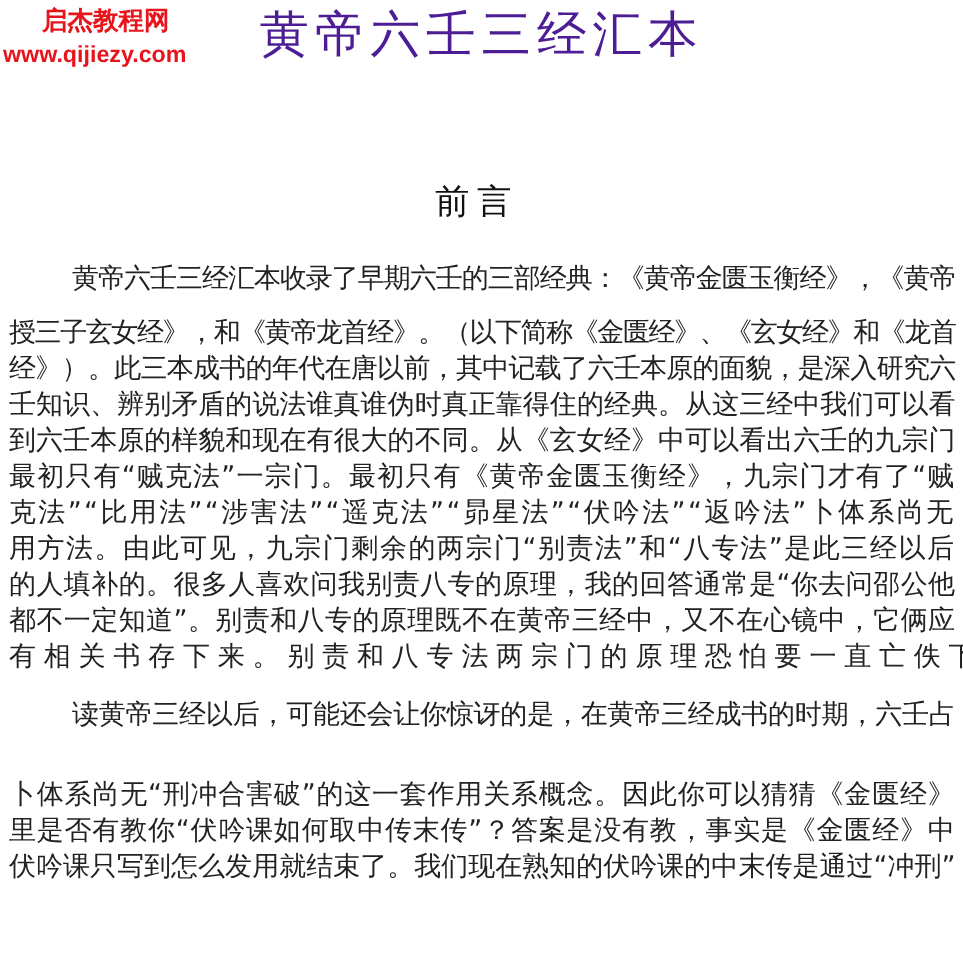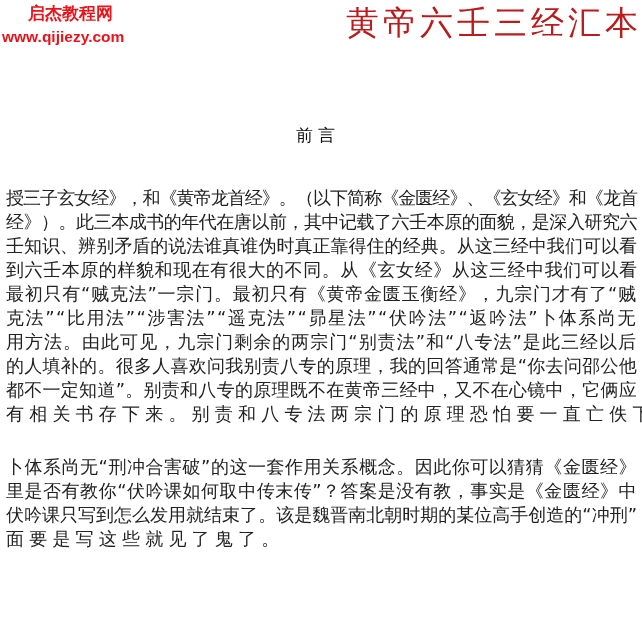--- a/index.html
+++ b/index.html
@@ -41,37 +41,37 @@
     font-size: 15.5px;
     line-height: 20px;
     white-space: nowrap;
     text-align: right;
   }
   .doc-title {
     position: absolute;
     left: 0;
     width: 642px;
     top: 2px;
-    text-align: right;
+    text-align: center;
     font-family: "DejaVu Serif", serif;
     font-size: 33px;
     line-height: 42px;
     letter-spacing: 4px;
     padding-left: 0;
-    color: #b91c1c;
+    color: #4c1d95;
     white-space: nowrap;
   }
   .section-title {
     position: absolute;
     left: 0;
     width: 636px;
     top: 119px;
     text-align: center;
     font-family: "DejaVu Sans", sans-serif;
-    font-size: 17px;
+    font-size: 23px;
     line-height: 32px;
     letter-spacing: 5px;
     color: #111;
   }
   .body-text {
     position: absolute;
     left: 6px;
     width: 631px;
     top: 174px;
     font-family: "DejaVu Sans", sans-serif;
@@ -111,30 +111,31 @@
   <div class="wm-name">启杰教程网</div>
   <div class="wm-url">www.qijiezy.com</div>
 </div>
 
 <h1 class="doc-title" style="margin:0;font-weight:normal;">黄帝六壬三经汇本</h1>
 
 <h2 class="section-title" style="margin:0;font-weight:normal;">前言</h2>
 
 <div class="body-text">
   <div class="para" style="text-indent:0">
+    <span class="line indent" style="letter-spacing: -0.676471px; display: block;">黄帝六壬三经汇本收录了早期六壬的三部经典：《黄帝金匮玉衡经》，《黄帝</span>
     <span class="line" style="letter-spacing: -0.945946px; display: block; margin-top: 12px;">授三子玄女经》，和《黄帝龙首经》。（以下简称《金匮经》、《玄女经》和《龙首</span>
     <span class="line" style="letter-spacing: -0.472222px; display: block;">经》）。此三本成书的年代在唐以前，其中记载了六壬本原的面貌，是深入研究六</span>
     <span class="line" style="letter-spacing: 0.0285714px; display: block;">壬知识、辨别矛盾的说法谁真谁伪时真正靠得住的经典。从这三经中我们可以看</span>
-    <span class="line" style="letter-spacing: 0.0285714px; display: block;">到六壬本原的样貌和现在有很大的不同。从《玄女经》从这三经中我们可以看</span>
+    <span class="line" style="letter-spacing: 0.0285714px; display: block;">到六壬本原的样貌和现在有很大的不同。从《玄女经》中可以看出六壬的九宗门</span>
     <span class="line" style="letter-spacing: 0.771875px; display: block;">最初只有“贼克法”一宗门。最初只有《黄帝金匮玉衡经》，九宗门才有了“贼</span>
     <span class="line" style="letter-spacing: 1.57278px; display: block;">克法”“比用法”“涉害法”“遥克法”“昴星法”“伏吟法”“返吟法”卜体系尚无</span>
     <span class="line" style="letter-spacing: 1.01964px; display: block;">用方法。由此可见，九宗门剩余的两宗门“别责法”和“八专法”是此三经以后</span>
     <span class="line" style="letter-spacing: 0.276339px; display: block;">的人填补的。很多人喜欢问我别责八专的原理，我的回答通常是“你去问邵公他</span>
     <span class="line" style="letter-spacing: 0.276339px; display: block;">都不一定知道”。别责和八专的原理既不在黄帝三经中，又不在心镜中，它俩应</span>
     <span class="line last" style="letter-spacing: 5.2px; display: block;">有相关书存下来。别责和八专法两宗门的原理恐怕要一直亡佚下去了。</span>
   </div>
   <div class="para" style="text-indent:0">
+    <span class="line indent" style="letter-spacing: -0.151515px; display: block;">读黄帝三经以后，可能还会让你惊讶的是，在黄帝三经成书的时期，六壬占</span>
     <span class="line" style="letter-spacing: 0.524107px; display: block; margin-top: 29px;">卜体系尚无“刑冲合害破”的这一套作用关系概念。因此你可以猜猜《金匮经》</span>
     <span class="line" style="letter-spacing: 0.524107px; display: block;">里是否有教你“伏吟课如何取中传末传”？答案是没有教，事实是《金匮经》中</span>
-    <span class="line" style="letter-spacing: 0.00954861px; display: block;">伏吟课只写到怎么发用就结束了。该是魏晋南北朝时期的某位高手创造的“冲刑”</span>
-    <span class="line last" style="letter-spacing: 5.2px; display: block;">面要是写这些就见了鬼了。</span>
+    <span class="line" style="letter-spacing: 0.00954861px; display: block;">伏吟课只写到怎么发用就结束了。我们现在熟知的伏吟课的中末传是通过“冲刑”</span>
   </div>
 </div>
 
 </body></html>

